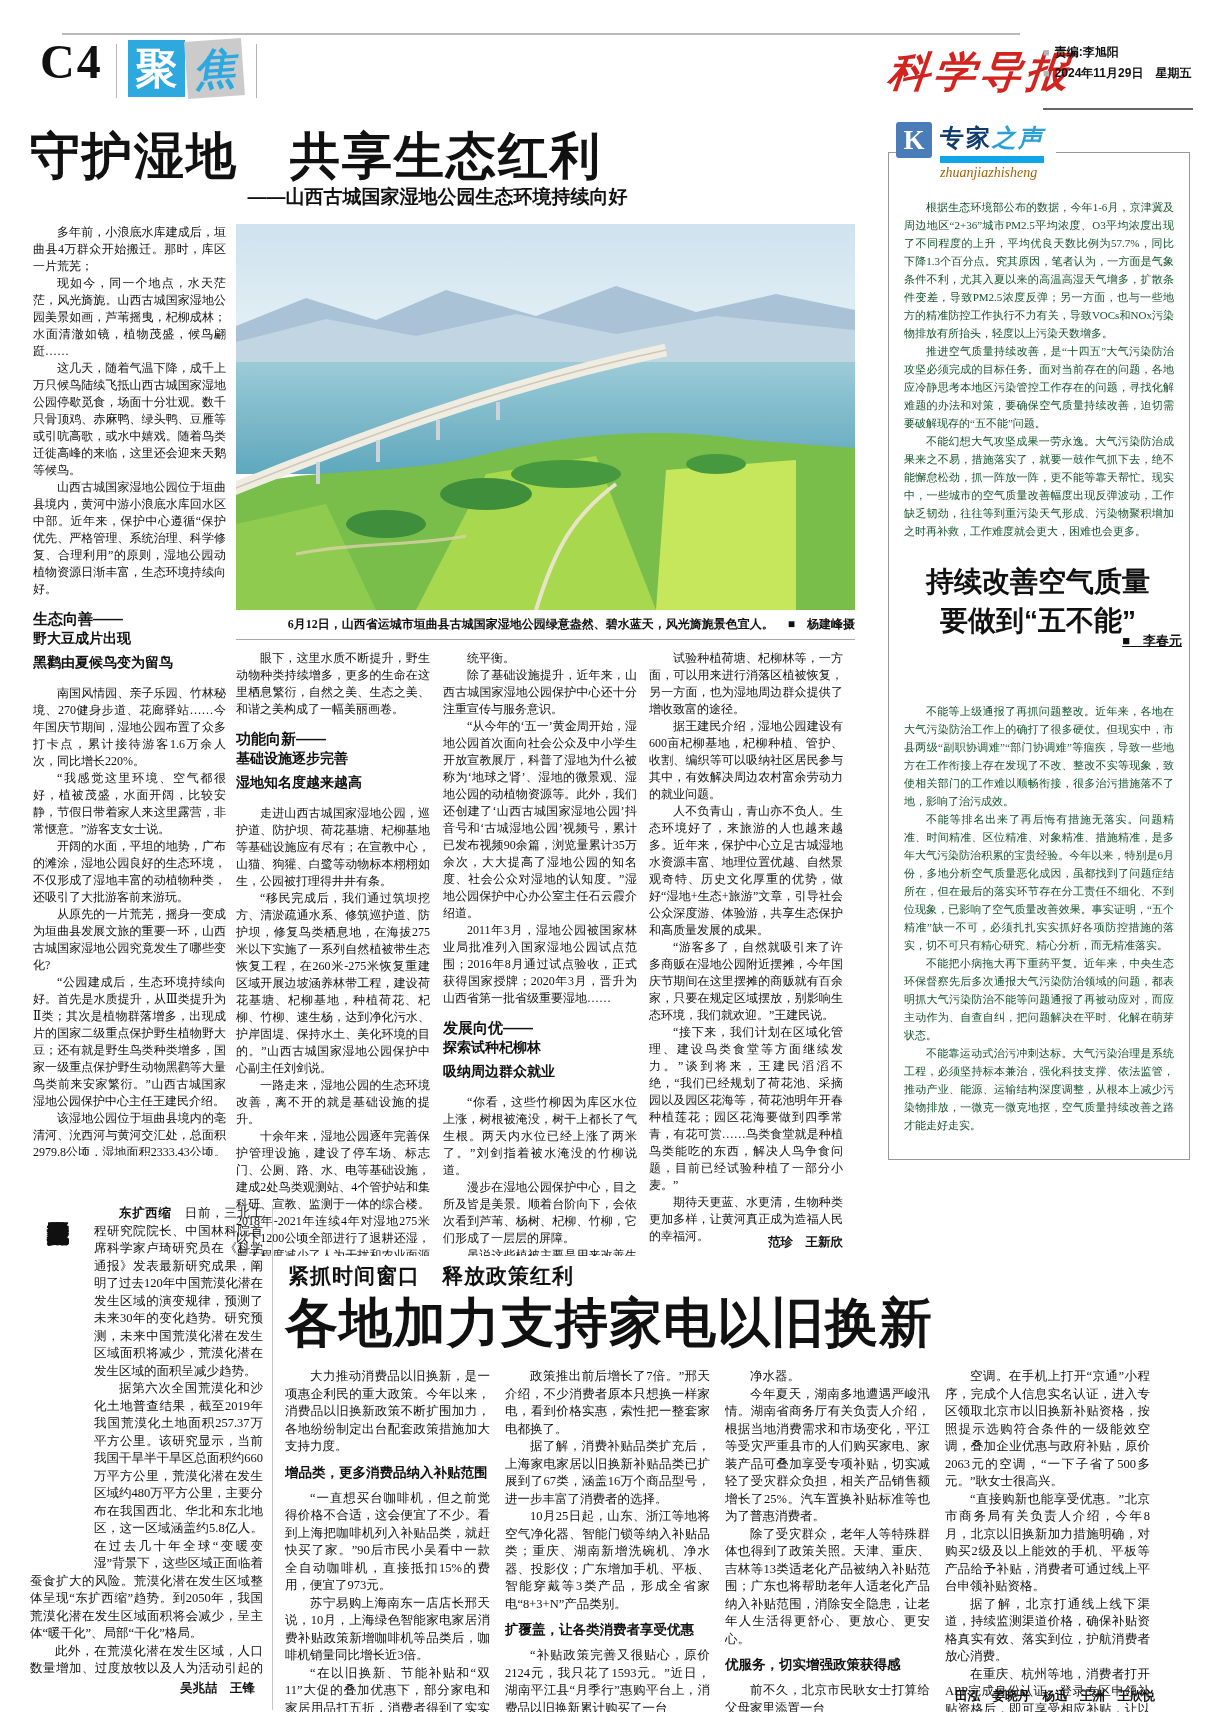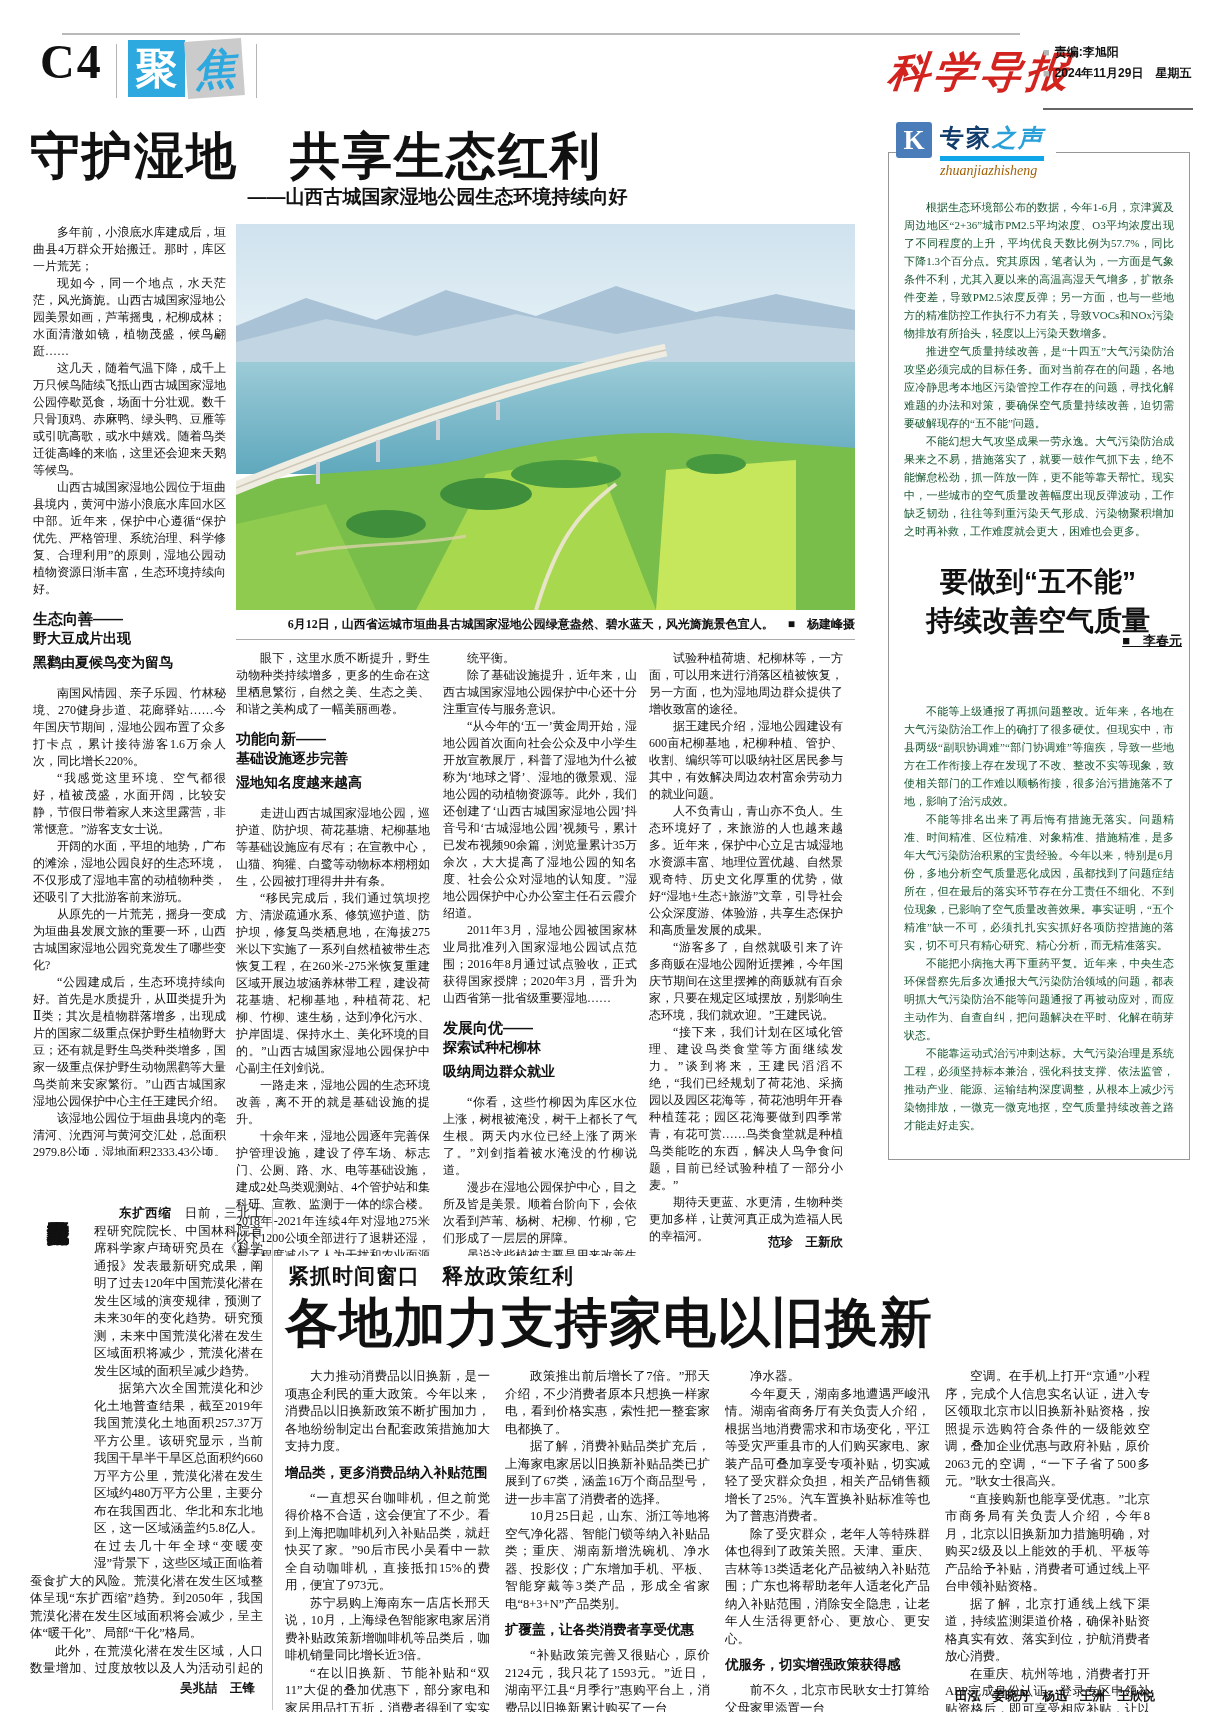--- a/index.html
+++ b/index.html
@@ -37,21 +37,21 @@
   .sec{margin:12px 0 10px;font-family:"Liberation Sans",sans-serif;}
   .sec-label{font-weight:bold;font-size:15px;}
   .sec-sub{font-weight:bold;font-size:14px;text-align:left;line-height:1.7;}
   .subhead{font:bold 13.5px "Liberation Sans",sans-serif;margin:8px 0;text-indent:0;}
   .abs-byline{font:bold 12.5px "Liberation Serif",serif;text-align:right;}
   
   .expert-box{left:888px;top:152px;width:300px;height:1006px;border:1px solid #979797;}
   .expert-header{left:896px;top:122px;background:#fff;display:flex;align-items:flex-start;padding:0 12px 4px 0;}
   .k-logo{width:36px;height:36px;background:#4a7cba;border-radius:3px;color:#fff;
           font:bold 27px "Liberation Serif",serif;display:flex;align-items:center;justify-content:center;margin-right:8px;}
-  .expert-title-row{border-bottom:5px solid #0ea5e9;padding-bottom:2px;white-space:nowrap;}
+  .expert-title-row{border-bottom:7px solid #0ea5e9;padding-bottom:2px;white-space:nowrap;}
   .expert-title-main{font:900 24px "Liberation Sans",sans-serif;color:#123c6b;letter-spacing:2px;}
   .expert-title-accent{font:italic 900 24px "Liberation Sans",sans-serif;color:#2aa0d8;letter-spacing:2px;}
   .expert-pinyin{font:italic 14px "Liberation Serif",serif;color:#a16207;margin-top:2px;}
   .expert-body{font-size:11px;line-height:18px;text-align:justify;color:#14532d;overflow:hidden;}
   .exp-top{left:904px;top:198px;width:270px;height:356px;}
   .exp-bottom{left:904px;top:702px;width:270px;height:448px;}
   .expert-headline{left:894px;top:562px;width:288px;text-align:center;
       font:900 28px/1.4 "Liberation Sans",sans-serif;}
   .expert-byline{left:894px;top:632px;width:288px;text-align:right;font:bold 13px "Liberation Serif",serif;text-decoration:underline;}
   
@@ -192,22 +192,22 @@
       </div>
       <div class="expert-pinyin">zhuanjiazhisheng</div>
     </div>
   </div>
   <div class="abs expert-body exp-top">
       <p class="para">根据生态环境部公布的数据，今年1-6月，京津冀及周边地区“2+36”城市PM2.5平均浓度、O3平均浓度出现了不同程度的上升，平均优良天数比例为57.7%，同比下降1.3个百分点。究其原因，笔者认为，一方面是气象条件不利，尤其入夏以来的高温高湿天气增多，扩散条件变差，导致PM2.5浓度反弹；另一方面，也与一些地方的精准防控工作执行不力有关，导致VOCs和NOx污染物排放有所抬头，轻度以上污染天数增多。</p>
       <p class="para">推进空气质量持续改善，是“十四五”大气污染防治攻坚必须完成的目标任务。面对当前存在的问题，各地应冷静思考本地区污染管控工作存在的问题，寻找化解难题的办法和对策，要确保空气质量持续改善，迫切需要破解现存的“五不能”问题。</p>
       <p class="para">不能幻想大气攻坚成果一劳永逸。大气污染防治成果来之不易，措施落实了，就要一鼓作气抓下去，绝不能懈怠松劲，抓一阵放一阵，更不能等靠天帮忙。现实中，一些城市的空气质量改善幅度出现反弹波动，工作缺乏韧劲，往往等到重污染天气形成、污染物聚积增加之时再补救，工作难度就会更大，困难也会更多。</p>
     </div>
   <div class="abs expert-headline">
+    <div>持续改善空气质量</div>
     <div>要做到“五不能”</div>
-    <div>持续改善空气质量</div>
   </div>
   <div class="abs expert-byline">■　李春元</div>
   <div class="abs expert-body exp-bottom">
       <p class="para">不能等上级通报了再抓问题整改。近年来，各地在大气污染防治工作上的确打了很多硬仗。但现实中，市县两级“副职协调难”“部门协调难”等痼疾，导致一些地方在工作衔接上存在发现了不改、整改不实等现象，致使相关部门的工作难以顺畅衔接，很多治污措施落不了地，影响了治污成效。</p>
       <p class="para">不能等排名出来了再后悔有措施无落实。问题精准、时间精准、区位精准、对象精准、措施精准，是多年大气污染防治积累的宝贵经验。今年以来，特别是6月份，多地分析空气质量恶化成因，虽都找到了问题症结所在，但在最后的落实环节存在分工责任不细化、不到位现象，已影响了空气质量改善效果。事实证明，“五个精准”缺一不可，必须扎扎实实抓好各项防控措施的落实，切不可只有精心研究、精心分析，而无精准落实。</p>
       <p class="para">不能把小病拖大再下重药平复。近年来，中央生态环保督察先后多次通报大气污染防治领域的问题，都表明抓大气污染防治不能等问题通报了再被动应对，而应主动作为、自查自纠，把问题解决在平时、化解在萌芽状态。</p>
       <p class="para">不能靠运动式治污冲刺达标。大气污染治理是系统工程，必须坚持标本兼治，强化科技支撑、依法监管，推动产业、能源、运输结构深度调整，从根本上减少污染物排放，一微克一微克地抠，空气质量持续改善之路才能走好走实。</p>
     </div>
 
   <div class="abs bleft">

